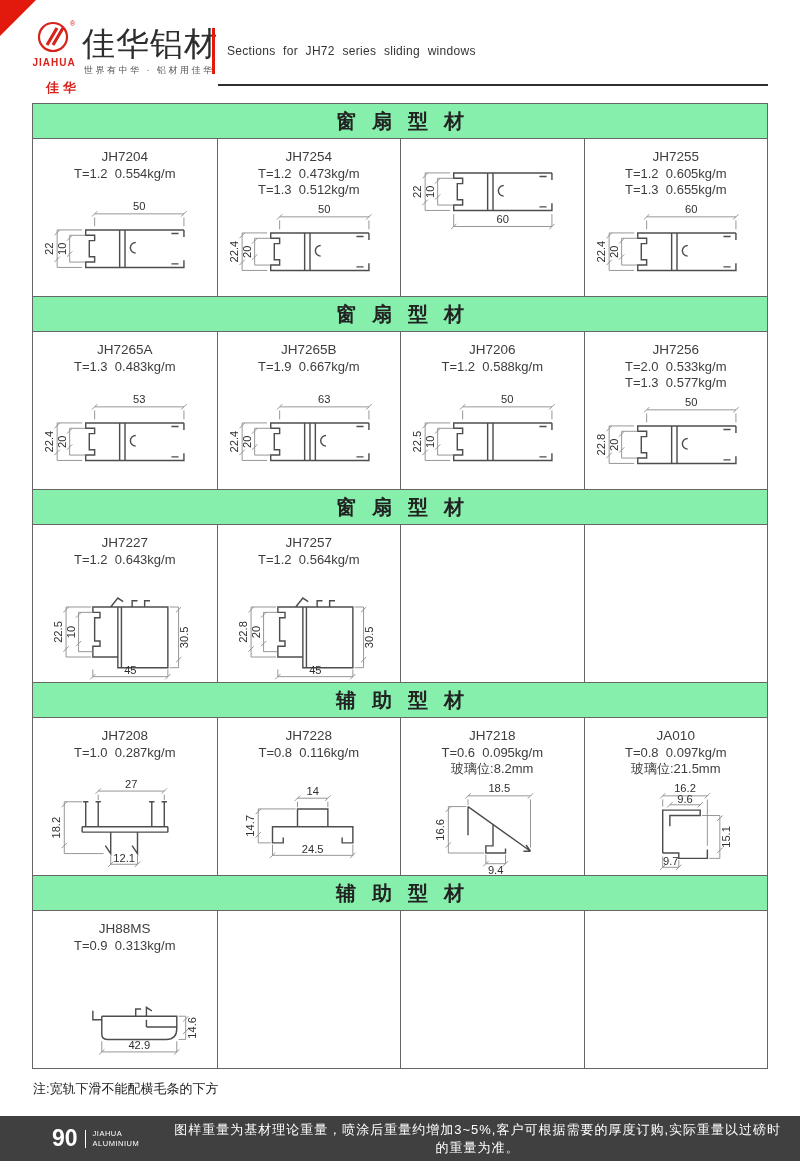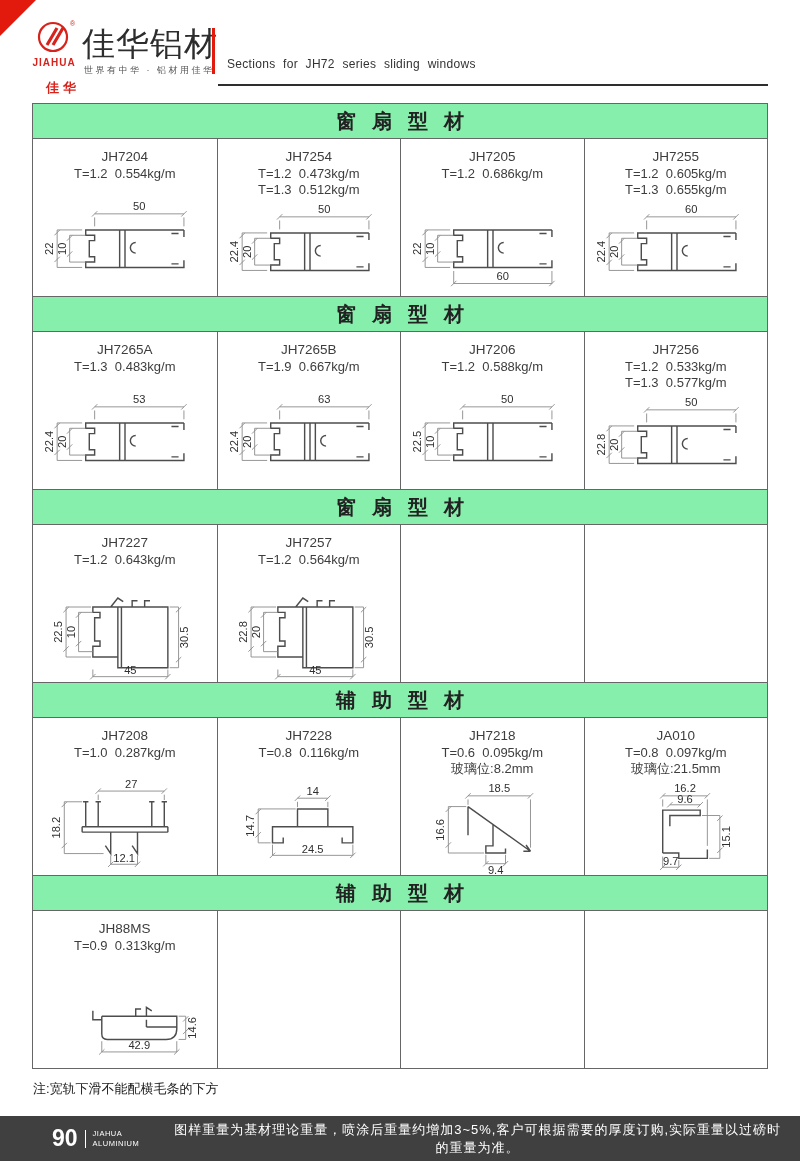--- a/index.html
+++ b/index.html
@@ -12,21 +12,21 @@
   
   .header{position:absolute;left:0;top:0;width:800px;height:96px;}
   .logo{position:absolute;left:28px;top:18px;width:52px;text-align:center;color:#d7231c;}
   .logo svg{display:block;margin:0 auto;}
   .logo-en{font-size:10px;font-weight:bold;letter-spacing:1px;line-height:1;}
   .logo-cn{font-size:13px;font-weight:bold;letter-spacing:4px;margin-top:13px;line-height:1;text-align:right;}
   .brand{position:absolute;left:82px;top:22px;font-size:33px;font-weight:400;color:#2d2d2d;letter-spacing:1px;}
   .tagline{position:absolute;left:84px;top:64px;font-size:9px;color:#555;letter-spacing:2.5px;white-space:pre;}
   .hdivider{position:absolute;left:212px;top:28px;width:3px;height:46px;background:#e2190d;}
   .title-cn{position:absolute;left:226px;top:24px;font-size:26px;font-weight:800;color:#1f1f1f;letter-spacing:1px;}
-  .title-en{position:absolute;left:227px;top:57px;font-size:12px;color:#333;letter-spacing:0.3px;word-spacing:4px;}
+  .title-en{position:absolute;left:227px;top:44px;font-size:12px;color:#333;letter-spacing:0.3px;word-spacing:4px;}
   .head-rule{position:absolute;left:218px;top:84px;width:550px;height:2px;background:#2e2e2e;}
 
   
   .table{position:absolute;left:32px;top:103px;width:736px;border-top:1px solid #666;}
   .band{height:35px;line-height:35px;background:#86efac;border:solid #666;border-width:0 1px 1px 1px;
         text-align:center;font-size:20px;font-weight:bold;color:#222;letter-spacing:16px;padding-left:16px;
         box-sizing:border-box;}
   .row{display:flex;border:solid #666;border-width:0 1px 1px 1px;box-sizing:border-box;height:158px;}
   .cell{flex:1 1 25%;border-left:1px solid #666;box-sizing:border-box;overflow:hidden;text-align:center;}
   .cell:first-child{border-left:none;}
@@ -100,24 +100,20 @@
         <svg class="draw" viewBox="0 0 184 112">
           <path class="p" d="M158,38 H48 V44 H58 V50 H52 V68 H58 V74 H48 V80 H158 V72 M158,38 V46 M152,42 H144 M152,76 H144 M86,38 V80 M92,38 V80 M104,52 A6,6 0 1 0 104,64"></path>
           <path class="d" d="M58,20 H158 M55,23 l6,-6 M155,23 l6,-6 M58,24 V34 M158,24 V34 M16,38 V80 M13,44 l6,-6 M13,74 l6,-6 M16,38 H44 M16,80 H44 M30,44 V74 M27,50 l6,-6 M27,68 l6,-6 M30,44 H48 M30,74 H48"></path>
           <text class="dt" x="108" y="16" text-anchor="middle">50</text>
           <text class="dt" transform="rotate(-90 11 59)" x="11" y="59" text-anchor="middle">22.4</text>
           <text class="dt" transform="rotate(-90 26 59)" x="26" y="59" text-anchor="middle">20</text>
         </svg>
       </div>
 
       <div class="cell">
-        <div class="tblock">
-          <div class="model">JH7205</div>
-          <div class="spec">T=1.2  0.686kg/m</div>
-        </div>
         <svg class="draw" viewBox="0 0 184 112">
           <path class="p" d="M158,38 H48 V44 H58 V50 H52 V68 H58 V74 H48 V80 H158 V72 M158,38 V46 M152,42 H144 M152,76 H144 M86,38 V80 M92,38 V80 M104,52 A6,6 0 1 0 104,64"></path>
           <path class="d" d="M48,98 H158 M45,101 l6,-6 M155,101 l6,-6 M48,84 V98 M158,84 V98 M16,38 V80 M13,44 l6,-6 M13,74 l6,-6 M16,38 H44 M16,80 H44 M30,44 V74 M27,50 l6,-6 M27,68 l6,-6 M30,44 H48 M30,74 H48"></path>
           <text class="dt" x="103" y="94" text-anchor="middle">60</text>
           <text class="dt" transform="rotate(-90 11 59)" x="11" y="59" text-anchor="middle">22</text>
           <text class="dt" transform="rotate(-90 26 59)" x="26" y="59" text-anchor="middle">10</text>
         </svg>
       </div>
 
       <div class="cell">
@@ -177,21 +173,21 @@
           <path class="d" d="M58,20 H158 M55,23 l6,-6 M155,23 l6,-6 M58,24 V34 M158,24 V34 M16,38 V80 M13,44 l6,-6 M13,74 l6,-6 M16,38 H44 M16,80 H44 M30,44 V74 M27,50 l6,-6 M27,68 l6,-6 M30,44 H48 M30,74 H48"></path>
           <text class="dt" x="108" y="16" text-anchor="middle">50</text>
           <text class="dt" transform="rotate(-90 11 59)" x="11" y="59" text-anchor="middle">22.5</text>
           <text class="dt" transform="rotate(-90 26 59)" x="26" y="59" text-anchor="middle">10</text>
         </svg>
       </div>
 
       <div class="cell">
         <div class="tblock">
           <div class="model">JH7256</div>
-          <div class="spec">T=1.2  0.533kg/m</div>
+          <div class="spec">T=2.0  0.533kg/m</div>
           <div class="spec">T=1.3  0.577kg/m</div>
         </div>
         <svg class="draw" viewBox="0 0 184 112">
           <path class="p" d="M158,38 H48 V44 H58 V50 H52 V68 H58 V74 H48 V80 H158 V72 M158,38 V46 M152,42 H144 M152,76 H144 M86,38 V80 M92,38 V80 M104,52 A6,6 0 1 0 104,64"></path>
           <path class="d" d="M58,20 H158 M55,23 l6,-6 M155,23 l6,-6 M58,24 V34 M158,24 V34 M16,38 V80 M13,44 l6,-6 M13,74 l6,-6 M16,38 H44 M16,80 H44 M30,44 V74 M27,50 l6,-6 M27,68 l6,-6 M30,44 H48 M30,74 H48"></path>
           <text class="dt" x="108" y="16" text-anchor="middle">50</text>
           <text class="dt" transform="rotate(-90 11 59)" x="11" y="59" text-anchor="middle">22.8</text>
           <text class="dt" transform="rotate(-90 26 59)" x="26" y="59" text-anchor="middle">20</text>
         </svg>
       </div>

